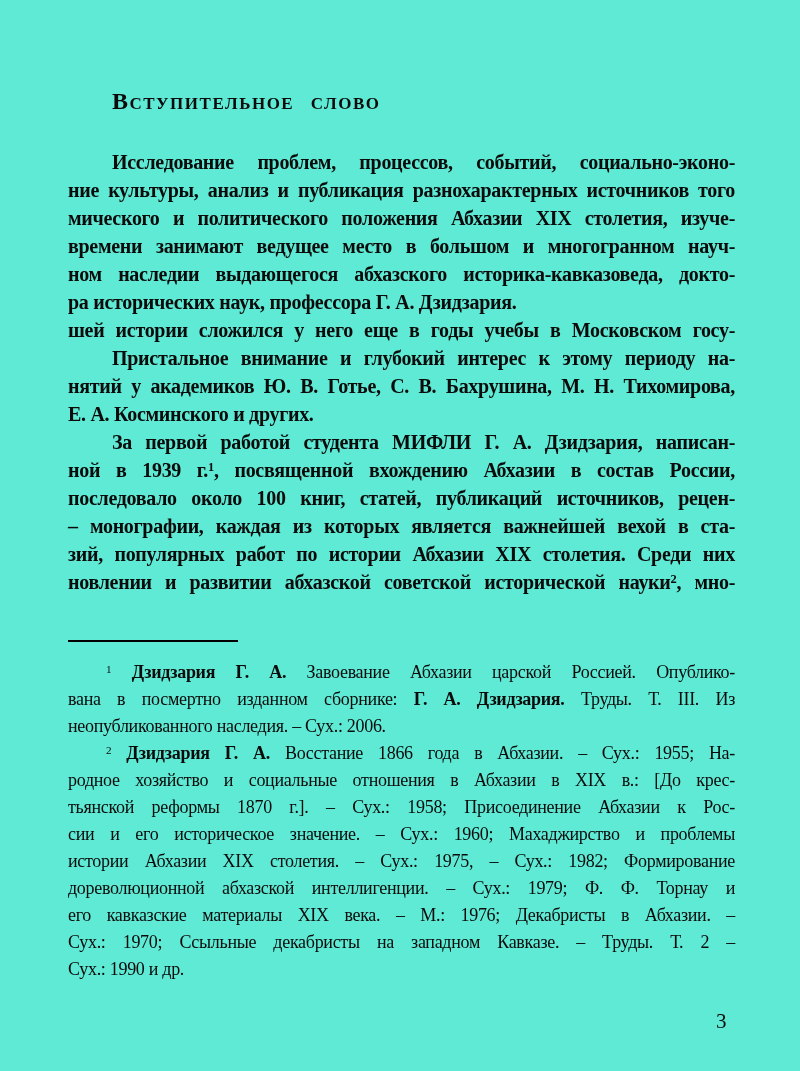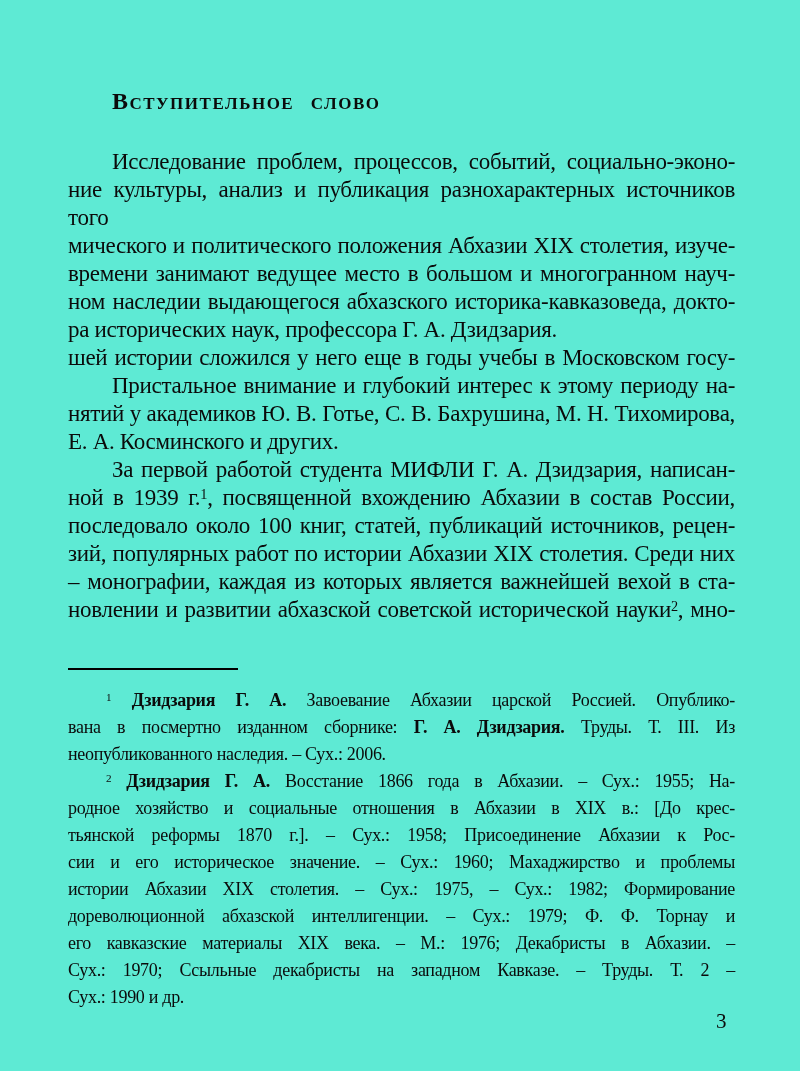--- a/index.html
+++ b/index.html
@@ -29,23 +29,24 @@
     word-spacing: 9px;
   }
   .para { margin: 0; }
   .line {
     text-align: justify;
     text-align-last: justify;
     white-space: normal;
   }
   .line.last { text-align-last: left; }
   .body-text .line {
-    font-size: 23px;
+    font-size: 20px;
     line-height: 28px;
     letter-spacing: -0.3px;
+    font-weight: bold;
   }
   .body-text .line.first { text-indent: 44px; }
   .fn-sep {
     width: 170px;
     border: none;
     border-top: 2px solid #000;
     margin: 44px 0 17px 0;
   }
   .footnotes .line {
     font-size: 18px;
@@ -87,22 +88,22 @@
         <div class="para">
           <div class="line"><span>шей истории сложился у него еще в годы учебы в Московском госу-</span></div>
           <div class="line first"><span>Пристальное внимание и глубокий интерес к этому периоду на-</span></div>
           <div class="line"><span>нятий у академиков Ю. В. Готье, С. В. Бахрушина, М. Н. Тихомирова,</span></div>
           <div class="line last"><span>Е. А. Косминского и других.</span></div>
         </div>
         <div class="para">
           <div class="line first"><span>За первой работой студента МИФЛИ  Г. А. Дзидзария, написан-</span></div>
           <div class="line"><span>ной в 1939 г.</span><sup>1</sup><span>, посвященной вхождению Абхазии в состав России,</span></div>
           <div class="line"><span>последовало около 100 книг, статей, публикаций источников, рецен-</span></div>
+          <div class="line"><span>– монографии, каждая из которых является важнейшей вехой в ста-</span></div>
           <div class="line"><span>зий, популярных работ по истории Абхазии XIX столетия. Среди них</span></div>
-          <div class="line"><span>– монографии, каждая из которых является важнейшей вехой в ста-</span></div>
           <div class="line"><span>новлении и развитии абхазской советской исторической науки</span><sup>2</sup><span>, мно-</span></div>
         </div>
       </div>
     <hr class="fn-sep">
     <div class="footnotes" id="footnotes">
         <div class="para">
           <div class="line first"><sup>1</sup><span> </span><span class="b">Дзидзария Г. А.</span><span>  Завоевание Абхазии  царской Россией. Опублико-</span></div>
           <div class="line"><span>вана в посмертно изданном сборнике: </span><span class="b">Г. А. Дзидзария.</span><span> Труды. Т. III. Из</span></div>
           <div class="line last"><span>неопубликованного наследия. – Сух.: 2006.</span></div>
         </div>

